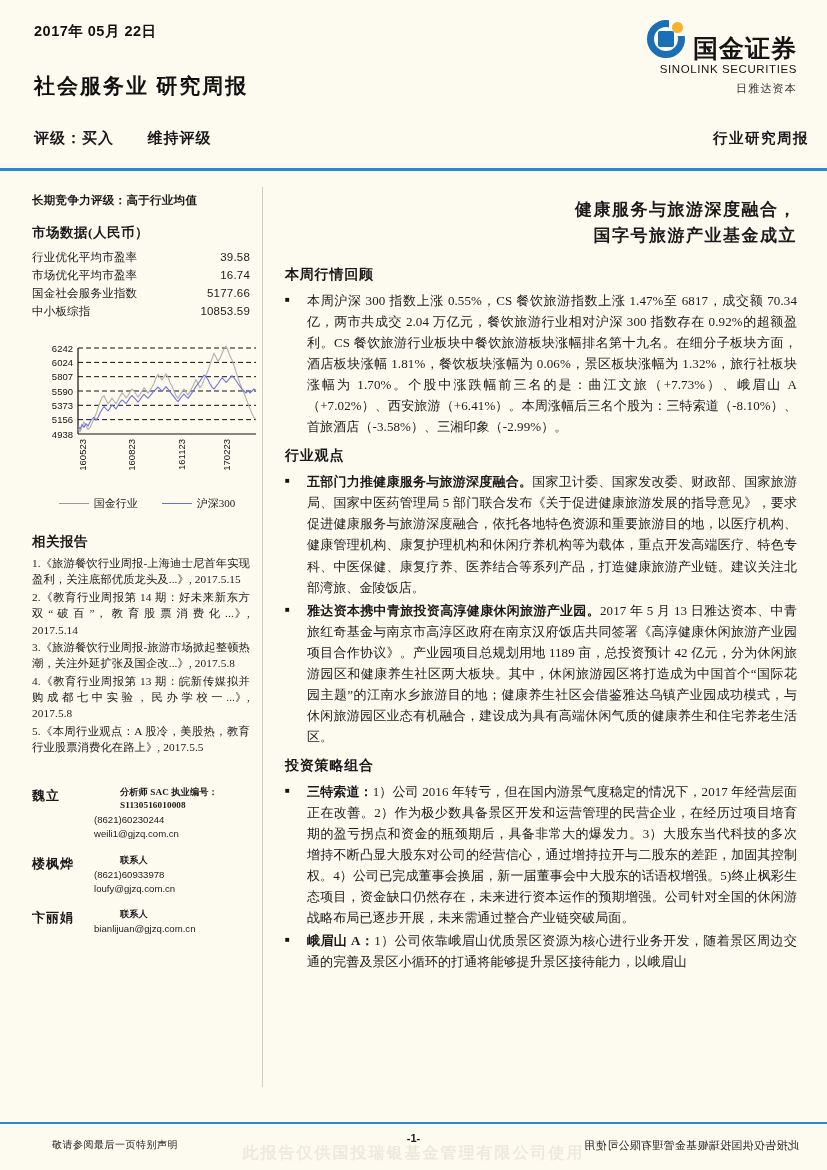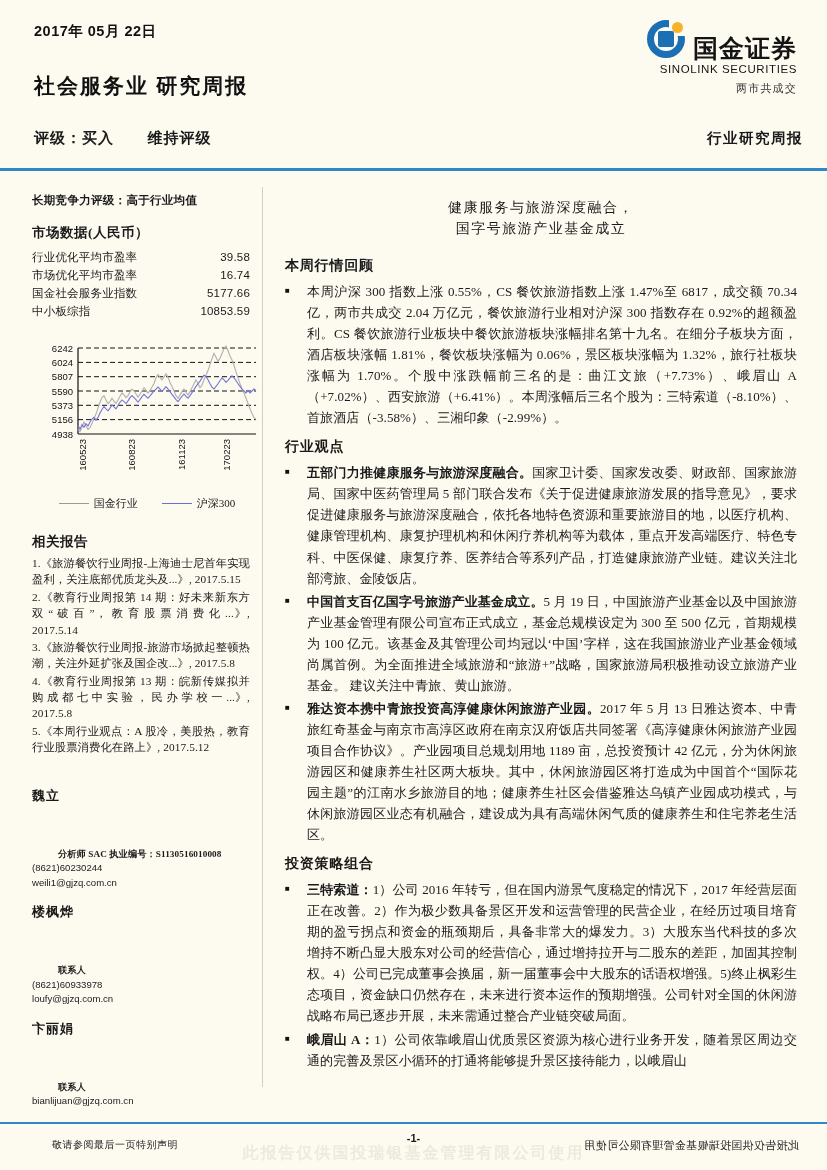--- a/index.html
+++ b/index.html
@@ -109,21 +109,21 @@
   .hdr-rating {
     position:absolute;
     left: 34px; bottom: 20px;
     font-size: 15px;
     font-weight: bold;
     letter-spacing: 1px;
   }
   .hdr-rating .gap { display:inline-block; width:24px; }
   .hdr-kind {
     position:absolute;
-    right: 24px; bottom: 20px;
+    right: 18px; bottom: 20px;
     font-size: 14.5px;
     font-weight: bold;
     letter-spacing: 1.5px;
   }
   .rule-blue {
     height: 3px;
     background: #2f86c8;
     width: 100%;
   }
   .rule-blue.thin { height: 2px; }
@@ -202,37 +202,37 @@
   }
   .rep-item {
     font-size: 11.3px;
     line-height: 1.45;
     text-align: justify;
     margin-bottom: 1px;
     letter-spacing: 0.1px;
   }
 
   .analysts { margin-top: 30px; }
-  .an-row { display:flex; margin-bottom: 12px; flex-direction: column; }
+  .an-row { display:flex; margin-bottom: 12px; }
   .an-name {
     width: 62px; flex:0 0 62px;
     font-size: 13px; font-weight:bold;
     letter-spacing: 1px;
     padding-top: 1px;
   }
   .an-info { font-size: 9.2px; line-height: 1.5; }
   .an-info .role { font-weight:bold; letter-spacing:0.1px;margin-left:26px; }
   .an-info .mail { font-family:"Liberation Sans", sans-serif; font-size:9.6px; }
   .an-info .tel { font-family:"Liberation Sans", sans-serif; font-size:9.6px; }
 
   
   .rc-title {
-    text-align:center;
-    font-size: 14px;
-    font-weight: normal;
+    text-align:right;
+    font-size: 17px;
+    font-weight: bold;
     line-height: 1.5;
     letter-spacing: 1.5px;
     margin: 8px 0 18px 0;
   }
   .sec-h {
     font-size: 14px;
     font-weight: bold;
     letter-spacing: 0.8px;
     margin: 10px 0 6px 0;
   }
@@ -311,21 +311,21 @@
       <div class="logo-row">
         <span class="logo-mark">
           <span class="ring"></span>
           <span class="notch"></span>
           <span class="dot"></span>
           <span class="inner"></span>
         </span>
         <span class="logo-cn">国金证券</span>
       </div>
       <div class="logo-en">SINOLINK SECURITIES</div>
-      <div class="logo-sub">两市共成交</div>
+      <div class="logo-sub">日雅达资本</div>
     </div>
 
     <div class="hdr-rating">
       <span>评级：买入</span>
       <span class="gap"></span>
       <span>维持评级</span>
     </div>
     <div class="hdr-kind">行业研究周报</div>
   </div>
   <div class="rule-blue"></div>
@@ -392,21 +392,21 @@
           </span>
         </div>
       </div>
 
       <div class="lc-reports-h">相关报告</div>
       <div>
         <div class="rep-item">1.《旅游餐饮行业周报-上海迪士尼首年实现盈利，关注底部优质龙头及...》, 2017.5.15</div>
         <div class="rep-item">2.《教育行业周报第 14 期：好未来新东方双 “ 破 百 ”， 教 育 股 票 消 费 化 ...》, 2017.5.14</div>
         <div class="rep-item">3.《旅游餐饮行业周报-旅游市场掀起整顿热潮，关注外延扩张及国企改...》, 2017.5.8</div>
         <div class="rep-item">4.《教育行业周报第 13 期：皖新传媒拟并购 成 都 七 中 实 验 ， 民 办 学 校 一 ...》, 2017.5.8</div>
-        <div class="rep-item">5.《本周行业观点：A 股冷，美股热，教育行业股票消费化在路上》, 2017.5.12</div>
+        <div class="rep-item">5.《本周行业观点：A 股冷，美股热，教育行业股票消费化在路上》, 2017.5.5</div>
       </div>
 
       <div class="analysts">
         <div class="an-row">
           <div class="an-name">魏立</div>
           <div class="an-info">
             <div class="role">分析师 SAC 执业编号：S1130516010008</div>
             <div class="tel">(8621)60230244</div>
             <div class="mail">weili1@gjzq.com.cn</div>
           </div>
@@ -443,24 +443,20 @@
         <span class="txt">本周沪深 300 指数上涨 0.55%，CS 餐饮旅游指数上涨 1.47%至 6817，成交额 70.34 亿，两市共成交 2.04 万亿元，餐饮旅游行业相对沪深 300 指数存在 0.92%的超额盈利。CS 餐饮旅游行业板块中餐饮旅游板块涨幅排名第十九名。在细分子板块方面，酒店板块涨幅 1.81%，餐饮板块涨幅为 0.06%，景区板块涨幅为 1.32%，旅行社板块涨幅为 1.70%。个股中涨跌幅前三名的是：曲江文旅（+7.73%）、峨眉山 A（+7.02%）、西安旅游（+6.41%）。本周涨幅后三名个股为：三特索道（-8.10%）、首旅酒店（-3.58%）、三湘印象（-2.99%）。</span>
       </div>
 
       <div class="sec-h">行业观点</div>
       <div class="bul">
         <span class="sq"></span>
         <span class="txt"><b>五部门力推健康服务与旅游深度融合。</b><span>国家卫计委、国家发改委、财政部、国家旅游局、国家中医药管理局 5 部门联合发布《关于促进健康旅游发展的指导意见》，要求促进健康服务与旅游深度融合，依托各地特色资源和重要旅游目的地，以医疗机构、健康管理机构、康复护理机构和休闲疗养机构等为载体，重点开发高端医疗、特色专科、中医保健、康复疗养、医养结合等系列产品，打造健康旅游产业链。建议关注北部湾旅、金陵饭店。</span></span>
       </div>
       <div class="bul">
         <span class="sq"></span>
-        <span class="txt"><b>中国首支百亿国字号旅游产业基金成立。</b><span>5 月 19 日，中国旅游产业基金以及中国旅游产业基金管理有限公司宣布正式成立，基金总规模设定为 300 至 500 亿元，首期规模为 100 亿元。该基金及其管理公司均冠以‘中国’字样，这在我国旅游业产业基金领域尚属首例。为全面推进全域旅游和“旅游+”战略，国家旅游局积极推动设立旅游产业基金。 建议关注中青旅、黄山旅游。</span></span>
-      </div>
-      <div class="bul">
-        <span class="sq"></span>
         <span class="txt"><b>雅达资本携中青旅投资高淳健康休闲旅游产业园。</b><span>2017 年 5 月 13 日雅达资本、中青旅红奇基金与南京市高淳区政府在南京汉府饭店共同签署《高淳健康休闲旅游产业园项目合作协议》。产业园项目总规划用地 1189 亩，总投资预计 42 亿元，分为休闲旅游园区和健康养生社区两大板块。其中，休闲旅游园区将打造成为中国首个“国际花园主题”的江南水乡旅游目的地；健康养生社区会借鉴雅达乌镇产业园成功模式，与休闲旅游园区业态有机融合，建设成为具有高端休闲气质的健康养生和住宅养老生活区。</span></span>
       </div>
 
       <div class="sec-h">投资策略组合</div>
       <div class="bul">
         <span class="sq"></span>
         <span class="txt"><b>三特索道：</b><span>1）公司 2016 年转亏，但在国内游景气度稳定的情况下，2017 年经营层面正在改善。2）作为极少数具备景区开发和运营管理的民营企业，在经历过项目培育期的盈亏拐点和资金的瓶颈期后，具备非常大的爆发力。3）大股东当代科技的多次增持不断凸显大股东对公司的经营信心，通过增持拉开与二股东的差距，加固其控制权。4）公司已完成董事会换届，新一届董事会中大股东的话语权增强。5)终止枫彩生态项目，资金缺口仍然存在，未来进行资本运作的预期增强。公司针对全国的休闲游战略布局已逐步开展，未来需通过整合产业链突破局面。</span></span>
       </div>
       <div class="bul">
         <span class="sq"></span>

